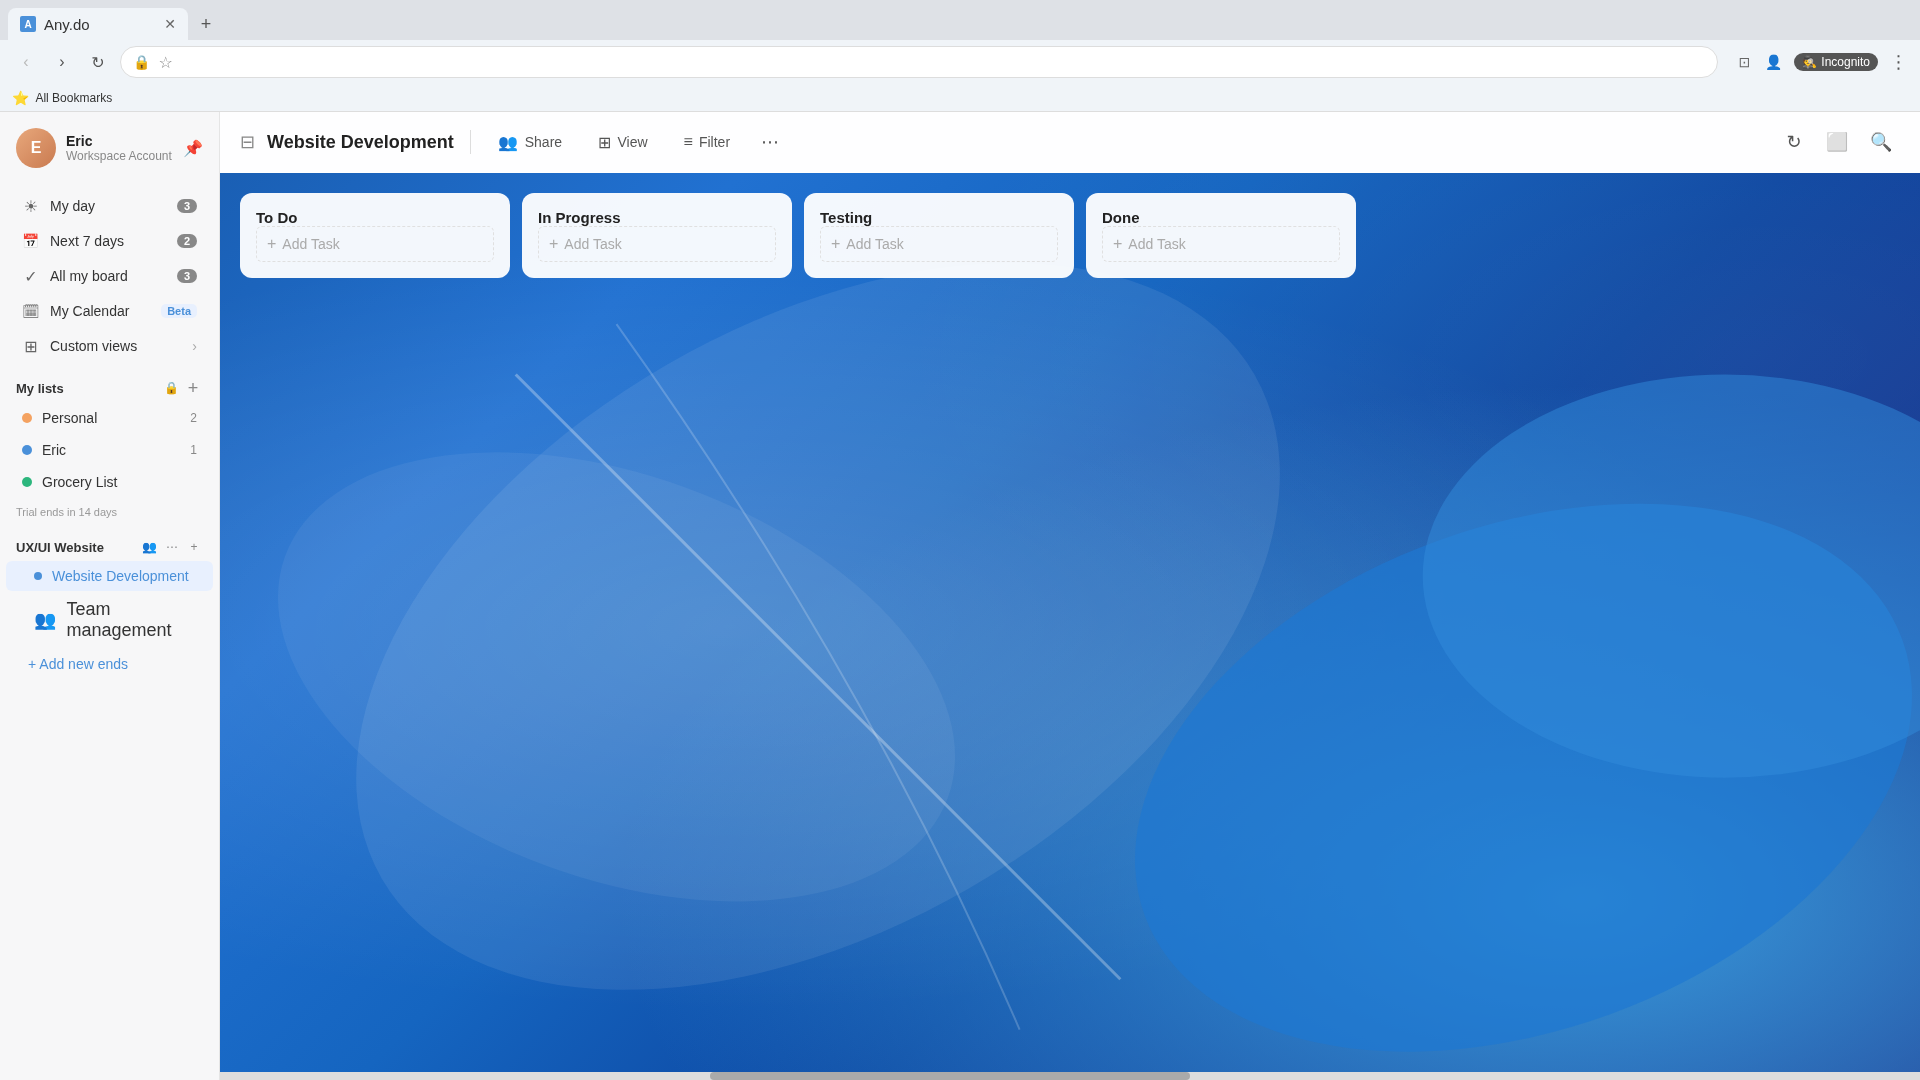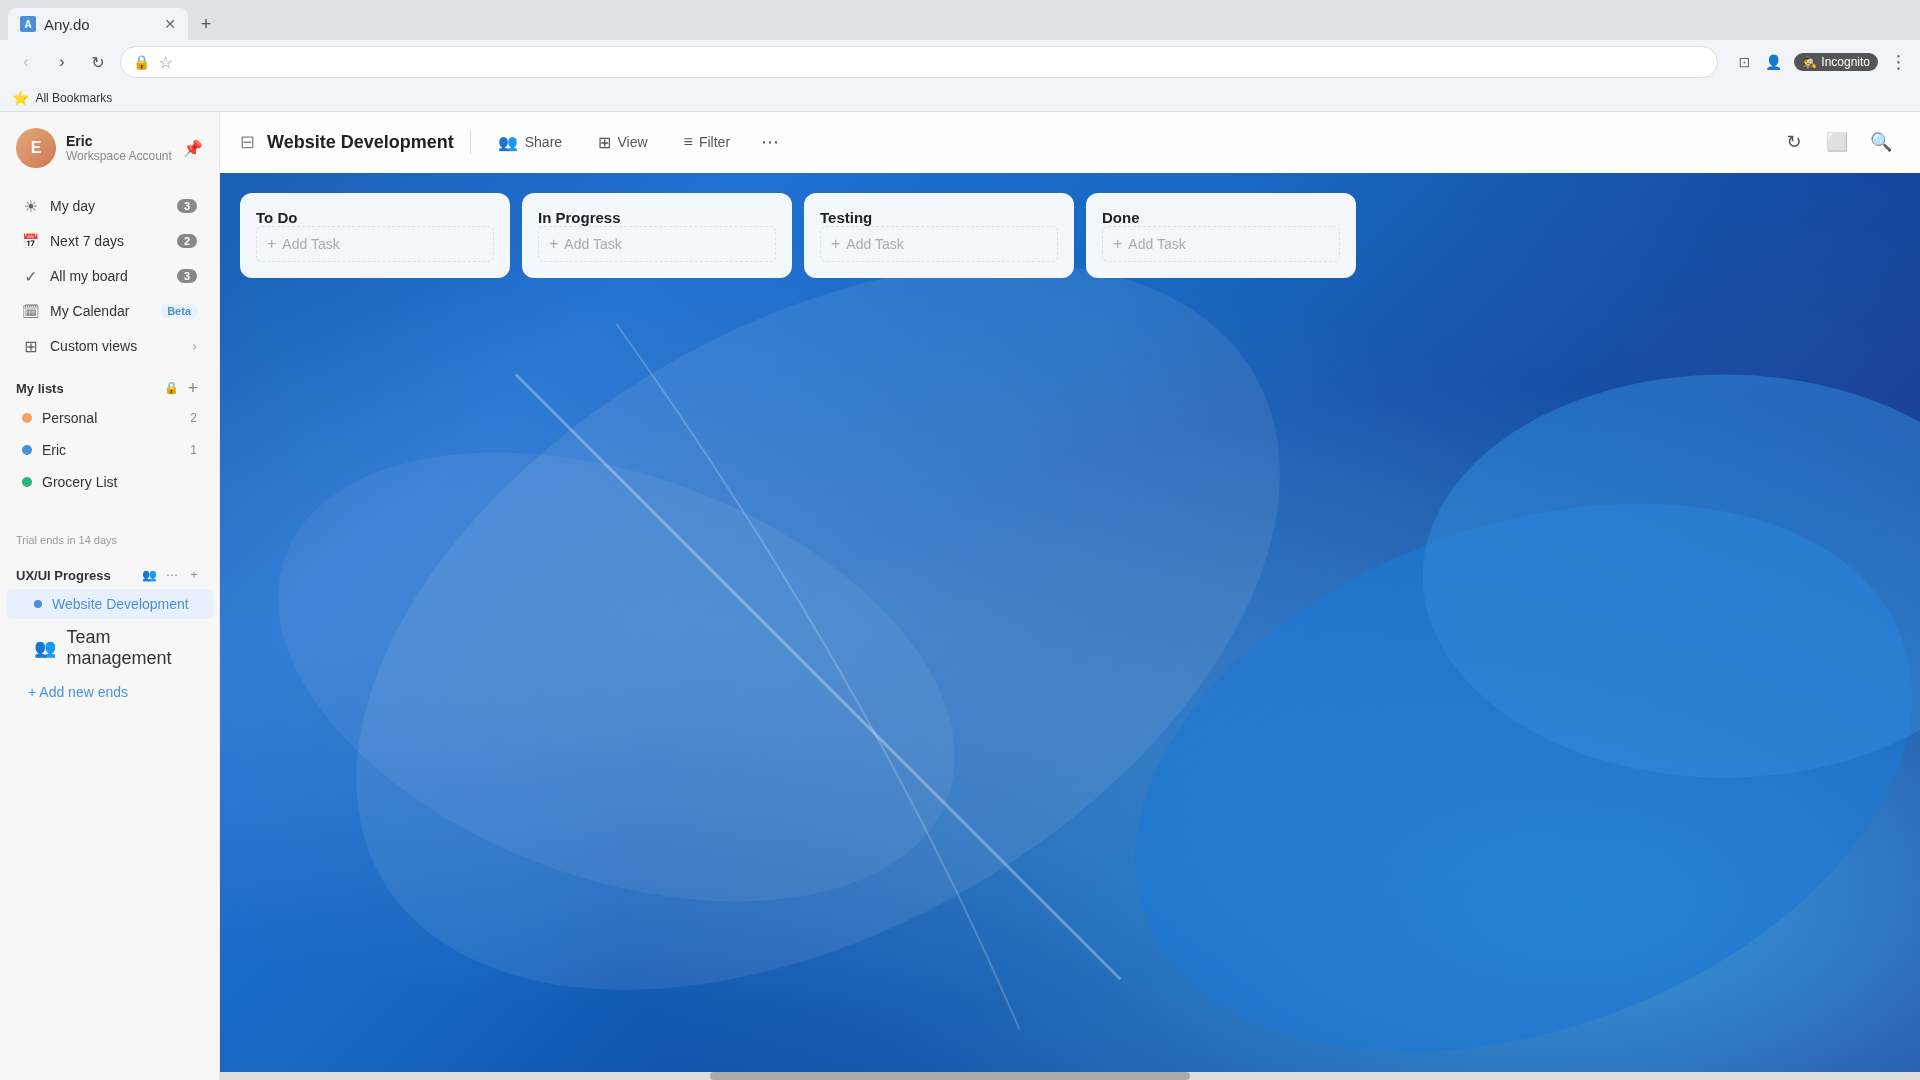--- a/index.html
+++ b/index.html
@@ -45,21 +45,21 @@
     .section-header { display: flex; align-items: center; padding: 10px 16px 4px; gap: 4px; }
     .section-title { font-size: 13px; font-weight: 600; color: #333; flex: 1; }
     .section-icon { font-size: 12px; color: #888; cursor: pointer; }
     .section-add { font-size: 18px; color: #888; cursor: pointer; width: 20px; height: 20px; display: flex; align-items: center; justify-content: center; border-radius: 4px; }
 
     .list-item { display: flex; align-items: center; padding: 7px 16px; gap: 10px; cursor: pointer; border-radius: 6px; margin: 1px 6px; }
     .list-dot { width: 10px; height: 10px; border-radius: 50%; }
     .list-label { font-size: 14px; color: #333; flex: 1; }
     .list-count { font-size: 12px; color: #888; }
 
-    .trial-notice { padding: 8px 16px; font-size: 11px; color: #999; margin-top: 28px; }
+    .trial-notice { padding: 8px 16px; font-size: 11px; color: #999; }
 
     .workspace-section { padding: 4px 0; }
     .workspace-header { display: flex; align-items: center; padding: 8px 16px 4px; gap: 6px; }
     .workspace-title { font-size: 13px; font-weight: 600; color: #333; flex: 1; }
     .workspace-icons { display: flex; gap: 4px; }
     .workspace-icon-btn { width: 18px; height: 18px; display: flex; align-items: center; justify-content: center; color: #888; font-size: 12px; cursor: pointer; }
 
     .board-item { display: flex; align-items: center; padding: 7px 16px 7px 28px; gap: 10px; cursor: pointer; border-radius: 6px; margin: 1px 6px; }
     .board-item.active { background: #e8f0fe; }
     .board-dot { width: 8px; height: 8px; border-radius: 50%; background: #ccc; }
@@ -199,21 +199,21 @@
       <div class="list-dot" style="background:#2cb67d;"></div>
       <span class="list-label">Grocery List</span>
     </div>
 
     <div class="trial-notice">
       <span>Trial ends in 14 days</span>
     </div>
 
     <div class="workspace-section">
       <div class="workspace-header">
-        <span class="workspace-title">UX/UI Progress</span>
+        <span class="workspace-title">UX/UI Website</span>
         <div class="workspace-icons">
           <span class="workspace-icon-btn">👥</span>
           <span class="workspace-icon-btn">⋯</span>
           <span class="workspace-icon-btn">+</span>
         </div>
       </div>
 
       <div class="board-item active">
         <div class="board-dot active"></div>
         <span class="board-label active">Website Development</span>

